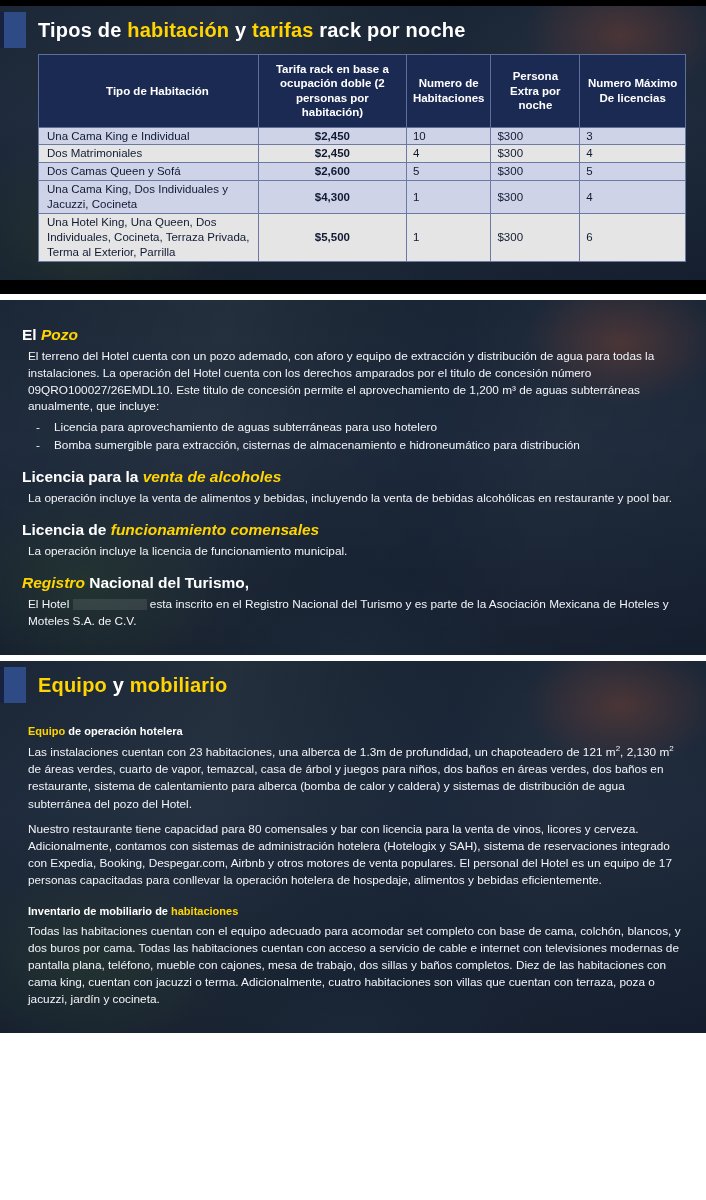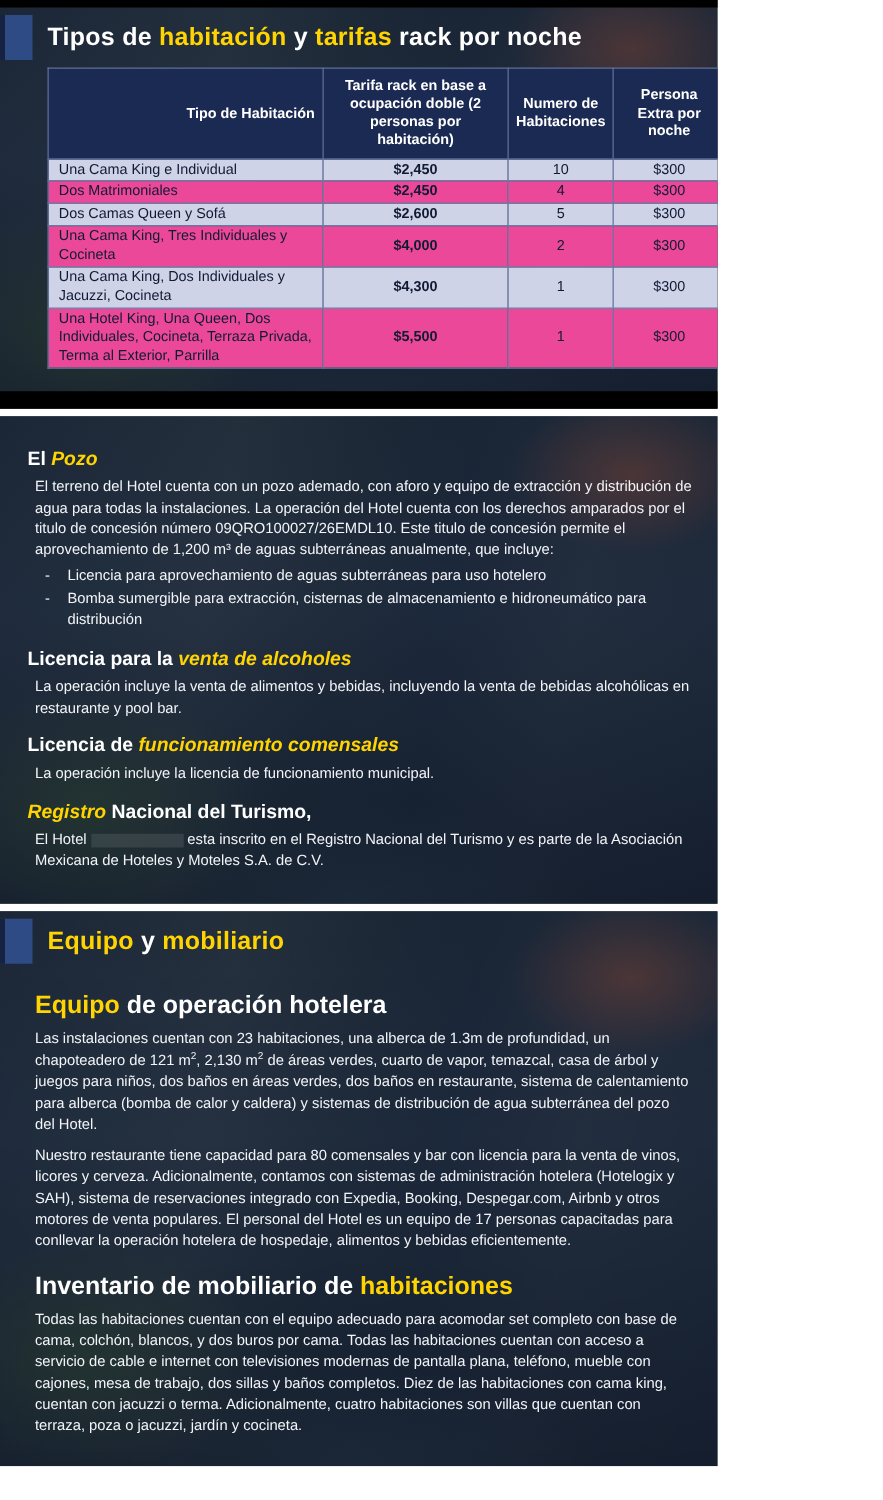--- a/index.html
+++ b/index.html
@@ -15,21 +15,21 @@
   }
   .page {
     width: 706px;
     position: relative;
     background: #ffffff;
   }
 
   
   .slide {
     position: relative;
-    width: 574px;
+    width: 706px;
     overflow: hidden;
     background: #14203c;
   }
   .slide .bg {
     position: absolute;
     inset: 0;
     background:
       linear-gradient(180deg, rgba(16,28,56,0.86) 0%, rgba(20,34,64,0.88) 40%, rgba(14,24,48,0.92) 100%),
       linear-gradient(100deg, #4f6a4a 0%, #6b8a5e 18%, #8aa06b 30%, #55713f 46%, #3e5a45 60%, #6d7f5c 76%, #47603f 100%);
     filter: saturate(0.8);
@@ -90,34 +90,34 @@
   table.rates th {
     background: #1b2a52;
     color: #ffffff;
     font-weight: bold;
     font-size: 11.5px;
     border: 1px solid #5e6f99;
     padding: 7px 6px;
     vertical-align: middle;
     line-height: 1.25;
   }
-  table.rates th.left { text-align: right; padding-left: 24px; }
+  table.rates th.left { text-align: center; padding-left: 24px; }
   table.rates td {
     border: 1px solid #6b7aa3;
     padding: 1px 6px;
     vertical-align: middle;
     color: #101a33;
     line-height: 1.3;
     font-size: 11.5px;
   }
   table.rates td.desc { text-align: left; padding-left: 8px; }
-  table.rates td.num { text-align: center; }
+  table.rates td.num { }
   table.rates td.price { text-align: center; font-weight: bold; }
   tr.even td { background: #ced3e8; }
-  tr.odd td { background: #ec4899; }
+  tr.odd td { background: #e5e5e5; }
 
   .col-1 { width: 208px; }
   .col-2 { width: 140px; }
   .col-3 { width: 80px; }
   .col-4 { width: 84px; }
   .col-5 { width: 100px; }
 
   
   .s2 .inner { padding-bottom: 22px; }
   .body-pad { padding: 0 18px 0 22px; }
@@ -158,21 +158,21 @@
     width: 74px;
     height: 11px;
     background: rgba(255,255,255,0.10);
     vertical-align: middle;
   }
 
   
   .s3 .inner { padding-bottom: 16px; }
   h2.sub3 {
     margin: 16px 0 6px 0;
-    font-size: 20px;
+    font-size: 11px;
     font-weight: bold;
     color: #ffffff;
   }
   h2.sub3 .hl { color: #ffd400; }
   .s3 p.txt { font-size: 11.8px; line-height: 1.45; margin: 5px 0 8px 0; }
 
   .sep {
     height: 6px;
     background: #ffffff;
     width: 706px;
@@ -225,27 +225,20 @@
                 <td class="num">$300</td>
                 <td class="num">4</td>
               </tr>
               <tr class="even">
                 <td class="desc">Dos Camas Queen y Sofá</td>
                 <td class="price">$2,600</td>
                 <td class="num">5</td>
                 <td class="num">$300</td>
                 <td class="num">5</td>
               </tr>
-              <tr class="odd">
-                <td class="desc">Una Cama King, Tres Individuales y Cocineta</td>
-                <td class="price">$4,000</td>
-                <td class="num">2</td>
-                <td class="num">$300</td>
-                <td class="num">5</td>
-              </tr>
               <tr class="even">
                 <td class="desc">Una Cama King, Dos Individuales y Jacuzzi, Cocineta</td>
                 <td class="price">$4,300</td>
                 <td class="num">1</td>
                 <td class="num">$300</td>
                 <td class="num">4</td>
               </tr>
               <tr class="odd">
                 <td class="desc">Una Hotel King, Una Queen, Dos Individuales, Cocineta, Terraza Privada, Terma al Exterior, Parrilla</td>
                 <td class="price">$5,500</td>

